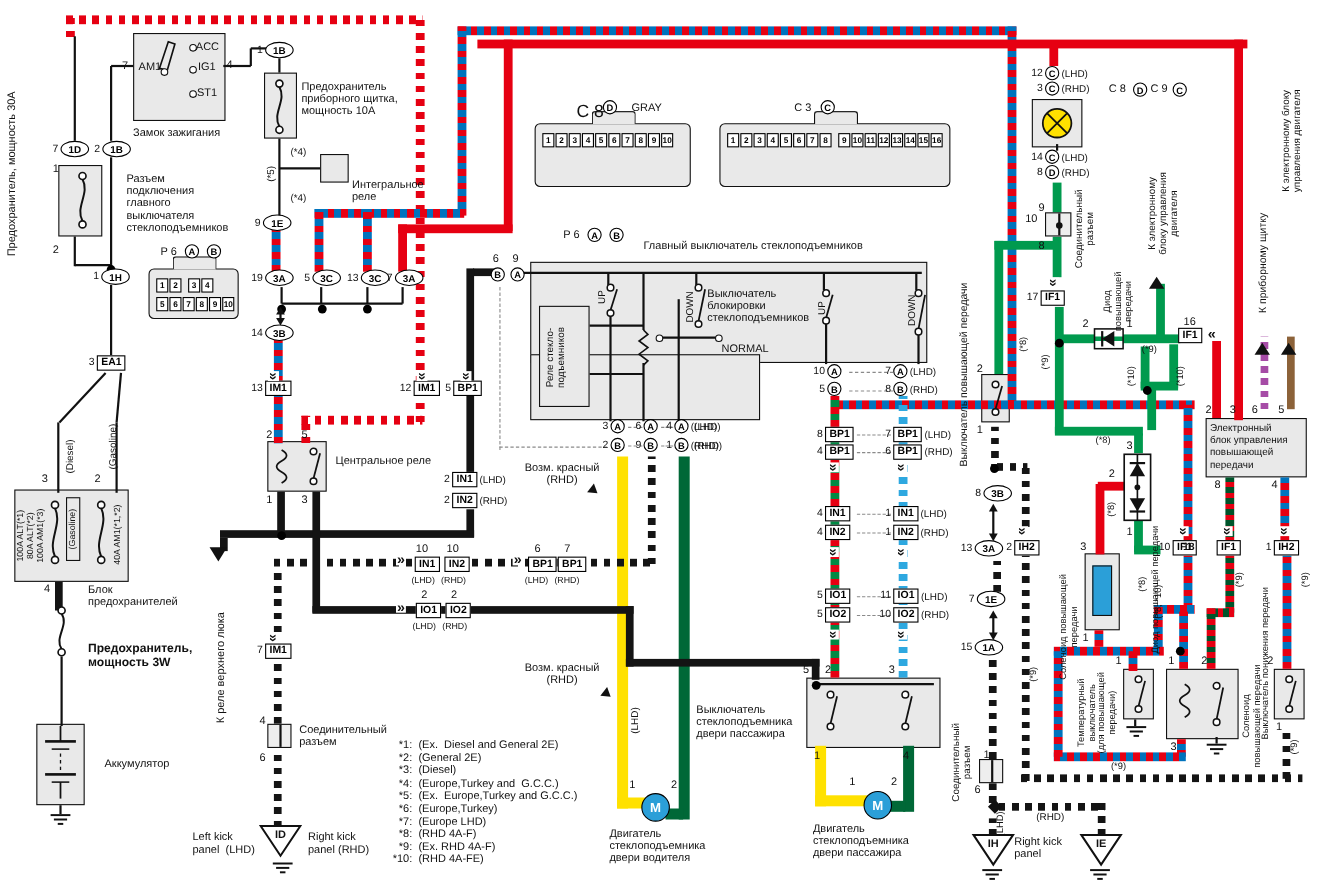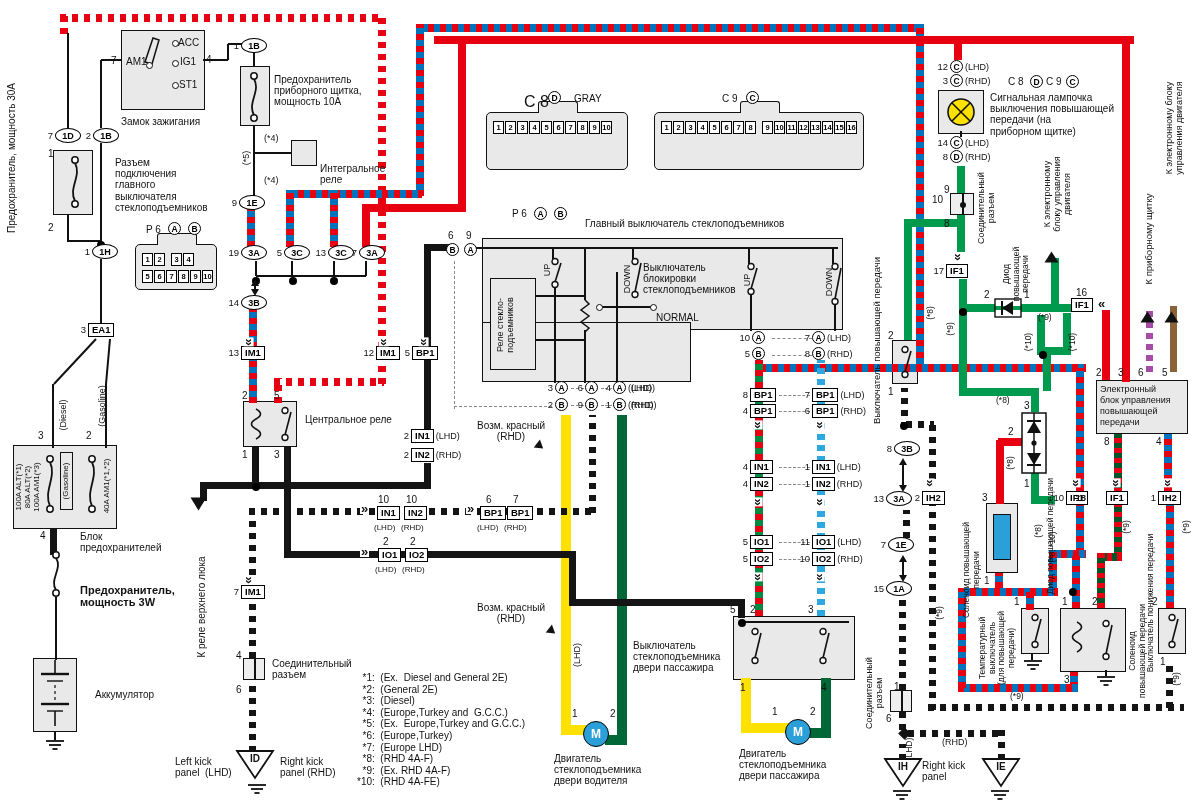--- a/index.html
+++ b/index.html
@@ -915,21 +915,21 @@
     <div class="lab" style="left: 486px; top: 494px; font-size: 10px; position: absolute;">6</div>
     <div class="lab" style="left: 513px; top: 494px; font-size: 10px; position: absolute;">7</div>
     <div class="lab" style="left: 477px; top: 524px; font-size: 8px; position: absolute;">(LHD)</div>
     <div class="lab" style="left: 504px; top: 524px; font-size: 8px; position: absolute;">(RHD)</div>
     <div class="lab" style="left: 383px; top: 536px; font-size: 10px; position: absolute;">2</div>
     <div class="lab" style="left: 410px; top: 536px; font-size: 10px; position: absolute;">2</div>
     <div class="lab" style="left: 375px; top: 566px; font-size: 8px; position: absolute;">(LHD)</div>
     <div class="lab" style="left: 402px; top: 566px; font-size: 8px; position: absolute;">(RHD)</div>
     <div class="lab" style="left: 524px; top: 93px; font-size: 16px; position: absolute;">C 8</div>
     <div class="lab" style="left: 574px; top: 93px; font-size: 10px; position: absolute;">GRAY</div>
-    <div class="lab" style="left: 722px; top: 93px; font-size: 10px; position: absolute;">C 9</div>
+    <div class="lab" style="left: 722px; top: 93px; font-size: 10px; position: absolute;">C 3</div>
     <div class="lab" style="left: 512px; top: 208px; font-size: 10px; position: absolute;">P 6</div>
     <div class="lab" style="left: 585px; top: 218px; font-size: 10px; position: absolute;">Главный выключатель стеклоподъемников</div>
     <div class="lab" style="left: 448px; top: 230px; font-size: 10px; position: absolute;">6</div>
     <div class="lab" style="left: 466px; top: 230px; font-size: 10px; position: absolute;">9</div>
     <div class="lab v" style="left: 495px; top: 282px; font-size: 9px; width: 86px; transform: rotate(-90deg) translateX(-86px); text-align: center; position: absolute;">Реле стекло-
 подъемников</div>
     <div class="lab v" style="left: 542px; top: 258px; font-size: 9px; width: 24px; transform: rotate(-90deg) translateX(-24px); text-align: center; position: absolute;">UP</div>
     <div class="lab v" style="left: 622px; top: 256px; font-size: 9px; width: 46px; transform: rotate(-90deg) translateX(-46px); text-align: center; position: absolute;">DOWN</div>
     <div class="lab v" style="left: 742px; top: 268px; font-size: 9px; width: 24px; transform: rotate(-90deg) translateX(-24px); text-align: center; position: absolute;">UP</div>
     <div class="lab v" style="left: 824px; top: 258px; font-size: 9px; width: 48px; transform: rotate(-90deg) translateX(-48px); text-align: center; position: absolute;">DOWN</div>
@@ -967,24 +967,20 @@
   *3:  (Diesel)
   *4:  (Europe,Turkey and  G.C.C.)
   *5:  (Ex.  Europe,Turkey and G.C.C.)
   *6:  (Europe,Turkey)
   *7:  (Europe LHD)
   *8:  (RHD 4A-F)
   *9:  (Ex. RHD 4A-F)
 *10:  (RHD 4A-FE)</div>
     <div class="lab" style="left: 1008px; top: 76px; font-size: 10px; position: absolute;">С 8</div>
     <div class="lab" style="left: 1046px; top: 76px; font-size: 10px; position: absolute;">С 9</div>
-    <div class="lab" style="left: 990px; top: 92px; font-size: 10px; position: absolute;">Сигнальная лампочка
-выключения повышающей
-передачи (на
-приборном щитке)</div>
     <div class="lab" style="left: 944px; top: 184px; font-size: 10px; position: absolute;">9</div>
     <div class="lab" style="left: 932px; top: 194px; font-size: 10px; position: absolute;">10</div>
     <div class="lab" style="left: 944px; top: 218px; font-size: 10px; position: absolute;">8</div>
     <div class="lab v" style="left: 976px; top: 163px; font-size: 9px; width: 90px; transform: rotate(-90deg) translateX(-90px); text-align: center; position: absolute;">Соединительный
 разъем</div>
     <div class="lab v" style="left: 1042px; top: 133px; font-size: 9px; width: 122px; transform: rotate(-90deg) translateX(-122px); text-align: center; position: absolute;">К электронному
 блоку управления
 двигателя</div>
     <div class="lab v" style="left: 1002px; top: 240px; font-size: 8.5px; width: 68px; transform: rotate(-90deg) translateX(-68px); text-align: center; position: absolute;">Диод
 повышающей

